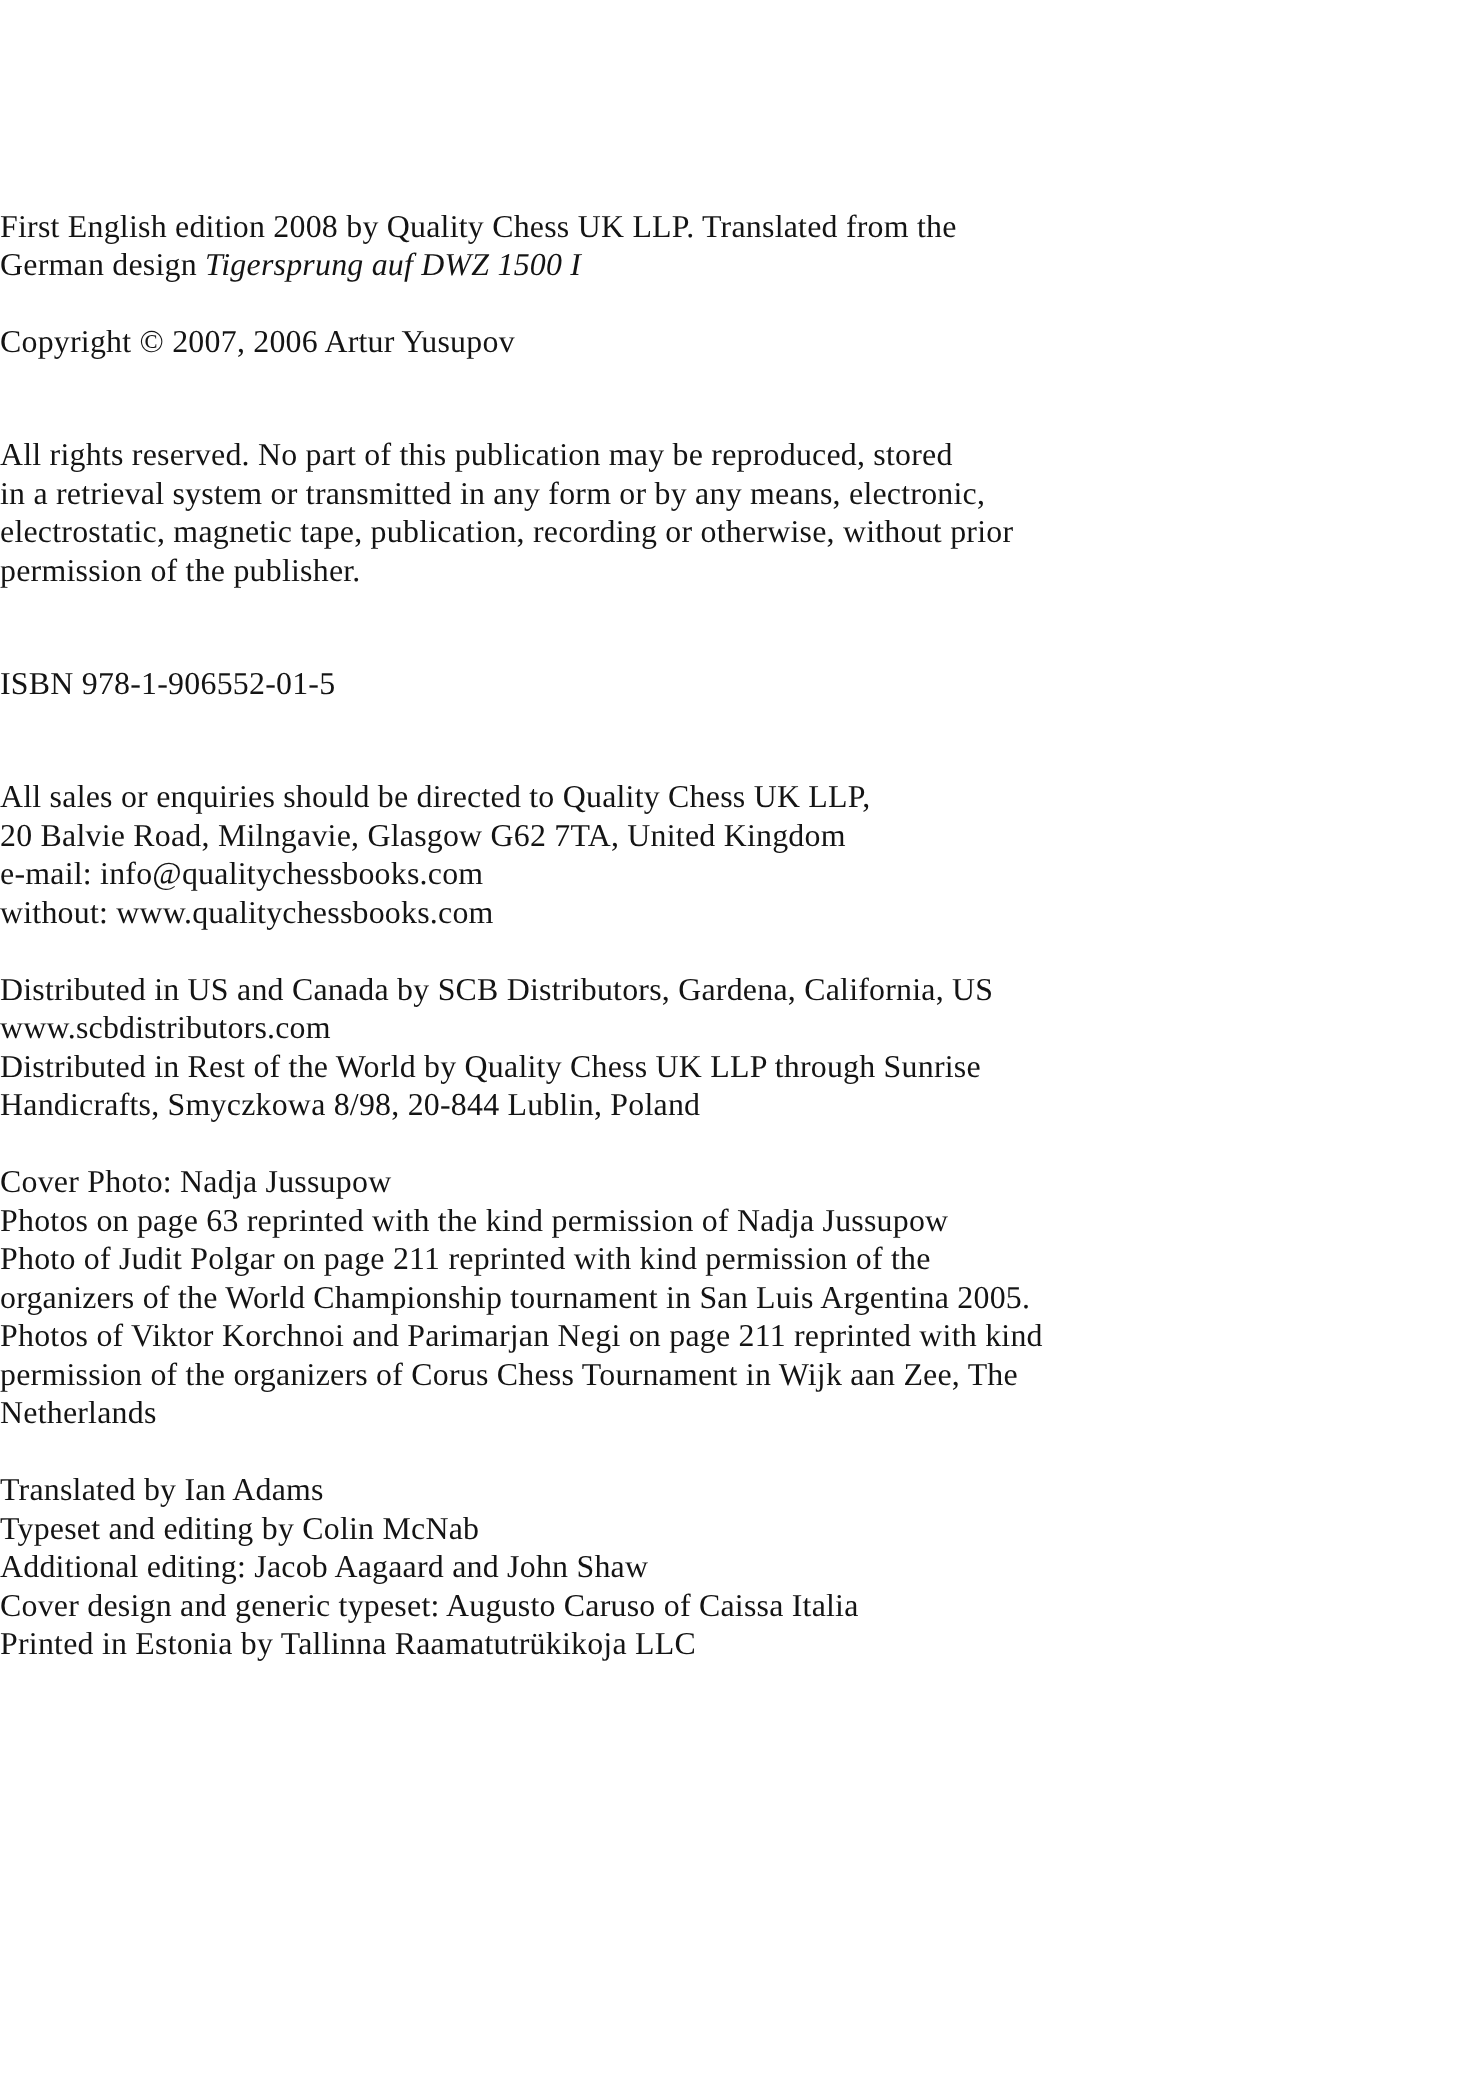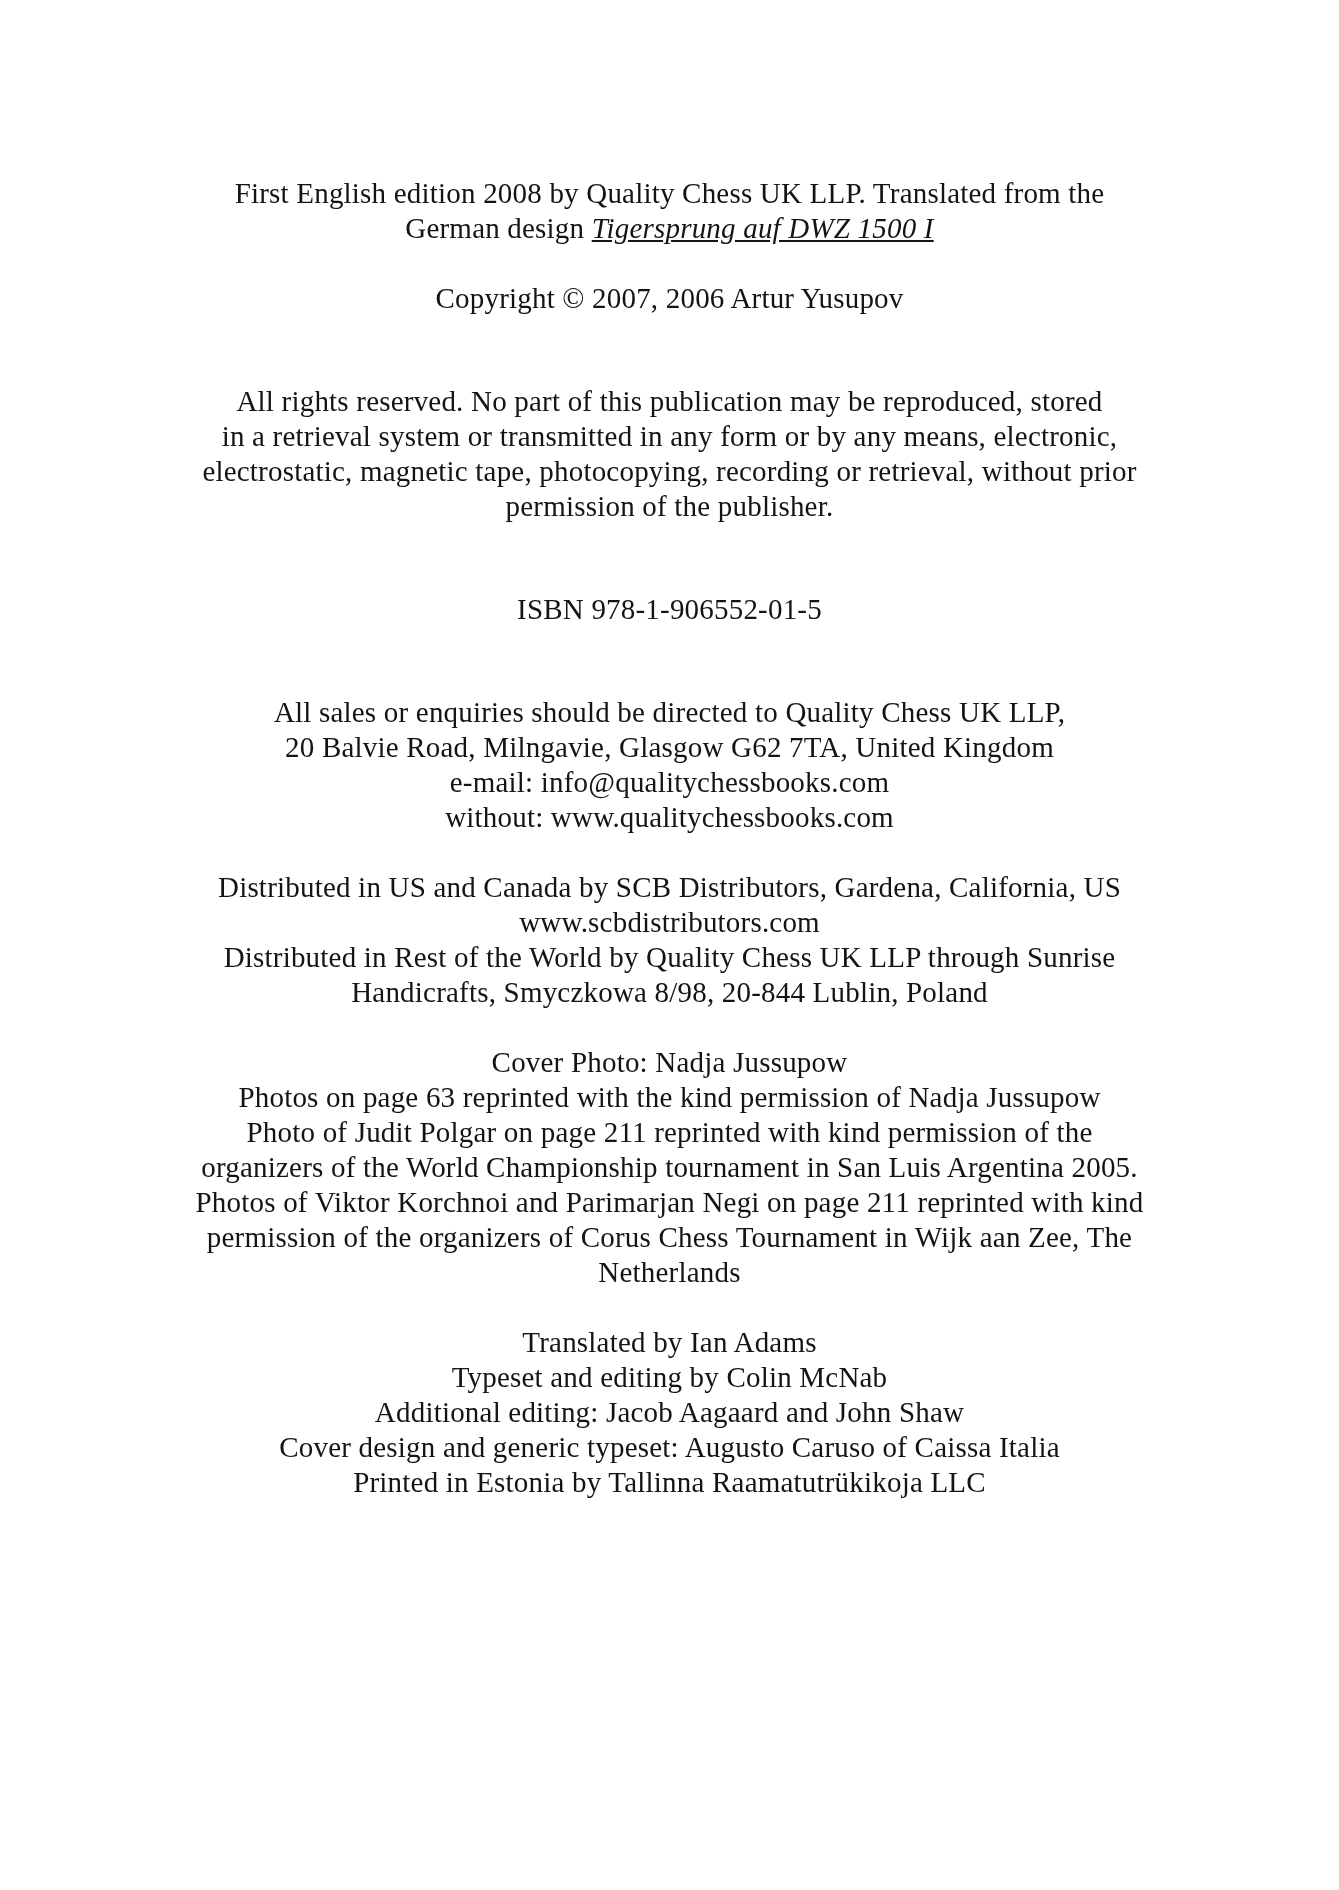--- a/index.html
+++ b/index.html
@@ -8,29 +8,30 @@
     height: 1890px;
     background: #ffffff;
     font-family: "Liberation Serif", "DejaVu Serif", serif;
     color: #141414;
     overflow: hidden;
   }
   .page {
     width: 1339px;
     height: 1852px;
     padding-top: 176px;
-    text-align: center;
+    text-align: left;
+    margin-top: 13px;
   }
   .line {
     font-size: 29px;
     line-height: 35px;
     white-space: nowrap;
     letter-spacing: 0.2px;
   }
-  .italic { font-style: italic; text-decoration: underline; }
+  .italic { font-style: italic; }
   
   .mt-1 { margin-top: 35px; }
   
   .mt-2 { margin-top: 68px; }
 </style>
 </head>
 <body>
 
 <div class="page">
 
@@ -39,21 +40,21 @@
     <div class="line"><span>German design </span><span class="italic">Tigersprung auf DWZ 1500 I</span></div>
   </div>
 
   <div class="block mt-1">
     <div class="line">Copyright © 2007, 2006 Artur Yusupov</div>
   </div>
 
   <div class="block mt-2">
     <div class="line">All rights reserved. No part of this publication may be reproduced, stored</div>
     <div class="line">in a retrieval system or transmitted in any form or by any means, electronic,</div>
-    <div class="line">electrostatic, magnetic tape, photocopying, recording or retrieval, without prior</div>
+    <div class="line">electrostatic, magnetic tape, publication, recording or otherwise, without prior</div>
     <div class="line">permission of the publisher.</div>
   </div>
 
   <div class="block mt-2">
     <div class="line">ISBN 978-1-906552-01-5</div>
   </div>
 
   <div class="block mt-2">
     <div class="line">All sales or enquiries should be directed to Quality Chess UK LLP,</div>
     <div class="line">20 Balvie Road, Milngavie, Glasgow G62 7TA, United Kingdom</div>

